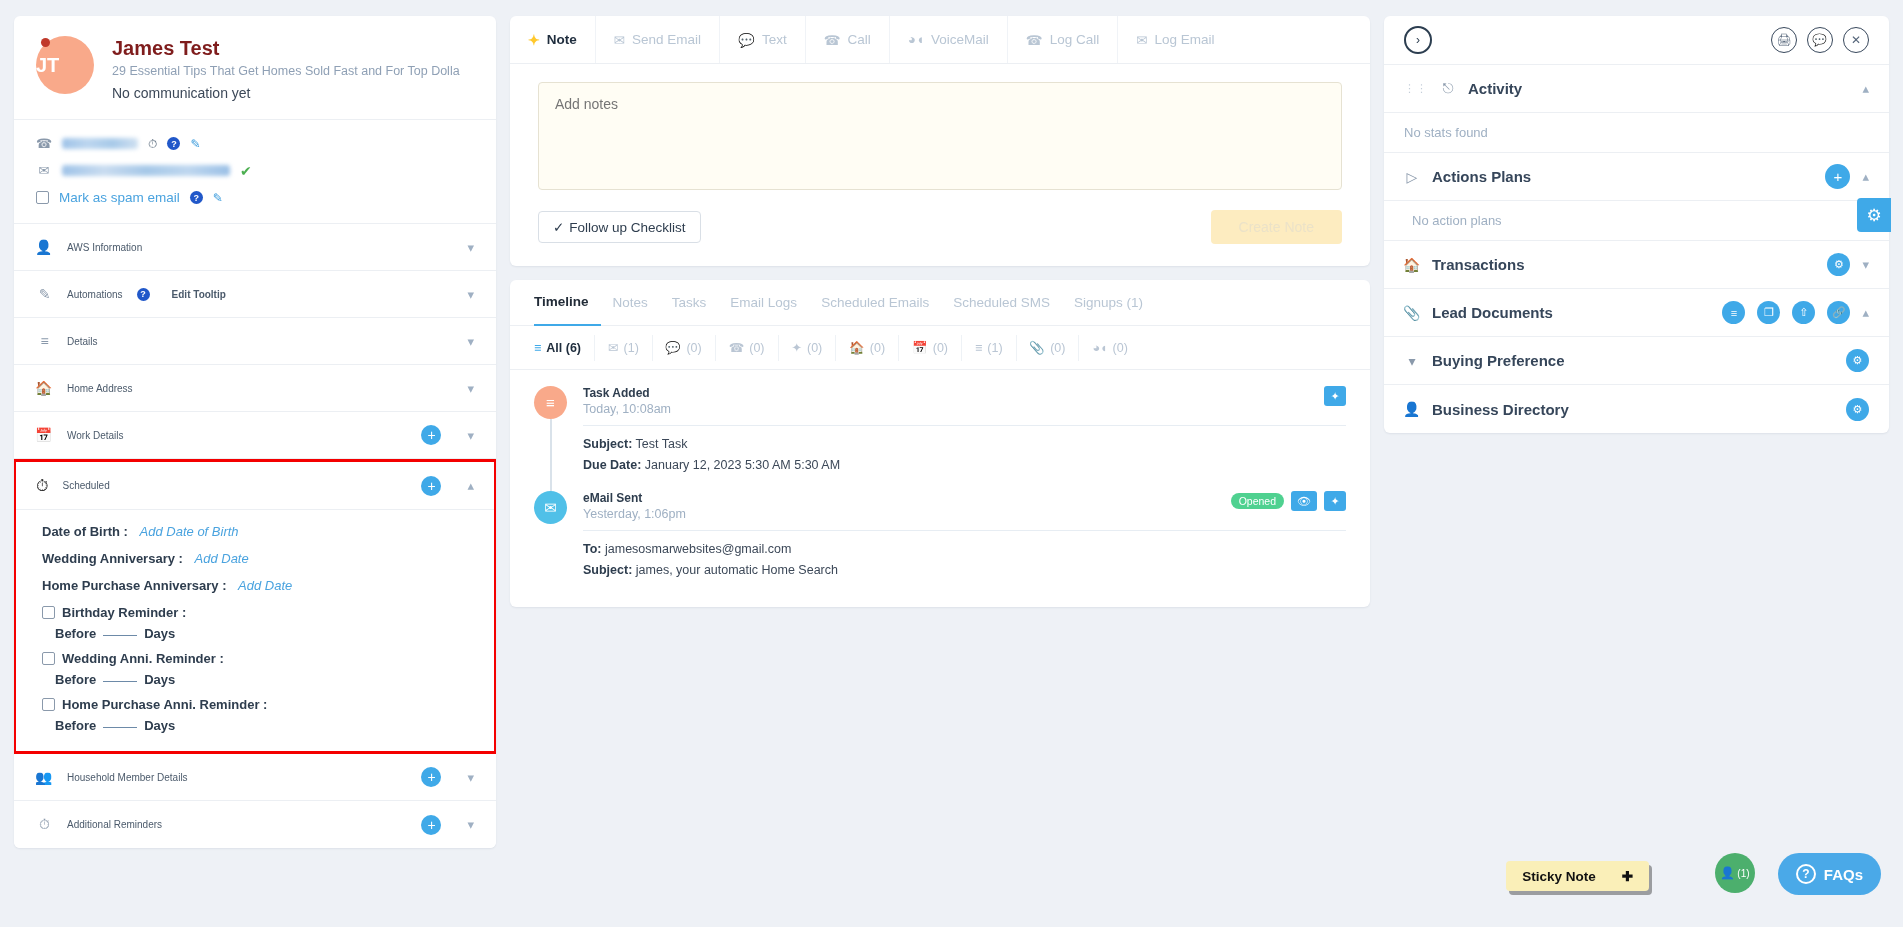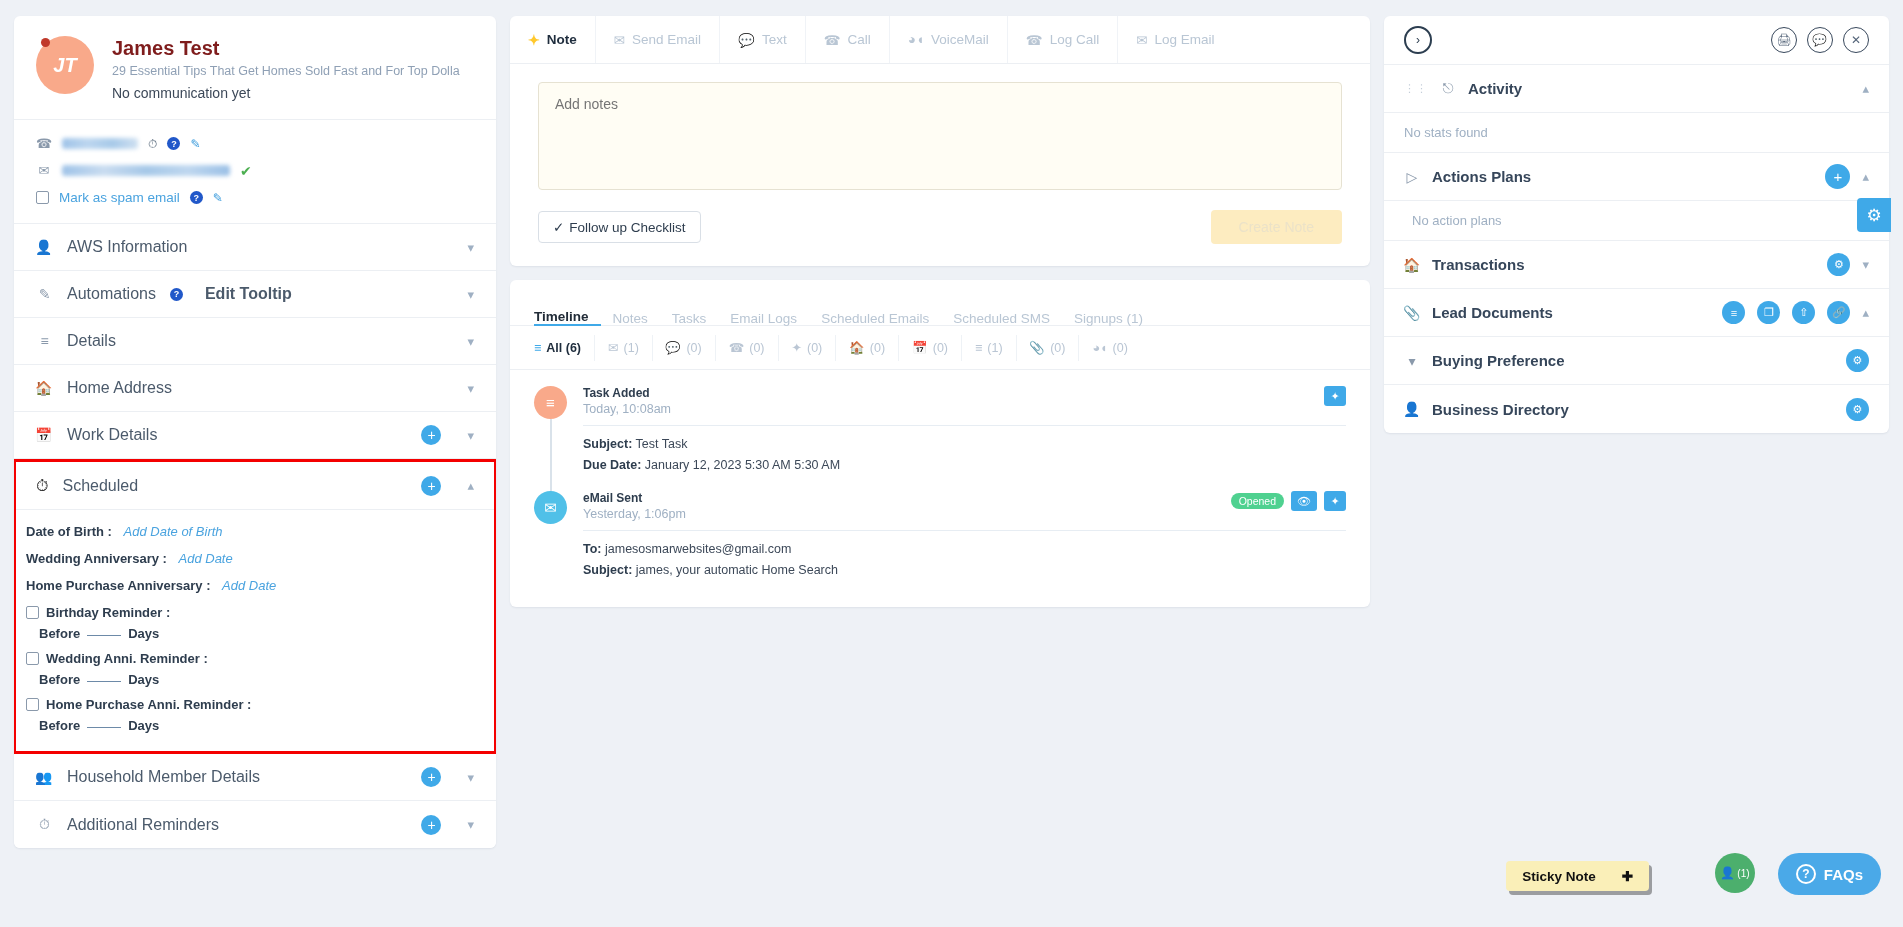--- a/index.html
+++ b/index.html
@@ -15,21 +15,21 @@
   .card { background: #fff; border-radius: 6px; box-shadow: 0 1px 2px rgba(30,50,80,.08); }
 
   
   .left { width: 482px; flex: 0 0 482px; position: relative; }
   .left-card { position: relative; overflow: hidden; }
 
   .lead-head { display: flex; gap: 18px; padding: 20px 22px 18px 22px; border-bottom: 1px solid #eceff3; align-items: flex-start; }
   .avatar {
     position: relative; width: 58px; height: 58px; border-radius: 50%;
     background: #f9a98a; color: #fff; font-size: 20px; font-weight: 600;
-    display: flex; align-items: center; justify-content: center; flex: 0 0 58px; font-style: italic;
+    display: flex; align-items: center; justify-content: flex-start; flex: 0 0 58px;
   }
   .avatar .dot { position: absolute; top: 2px; left: 5px; width: 9px; height: 9px; border-radius: 50%; background: #c0392b; }
   .lead-name { font-size: 20px; font-weight: 700; color: #7f1d1d; line-height: 1.2; }
   .lead-sub { font-size: 12.5px; color: #8fa0b5; margin-top: 4px; }
   .lead-comm { font-size: 14px; color: #3c4858; margin-top: 7px; }
 
   .contact-rows { padding: 10px 22px 12px 22px; border-bottom: 1px solid #eceff3; }
   .crow { display: flex; align-items: center; gap: 10px; height: 27px; font-size: 13px; }
   .crow .ic { width: 16px; color: #8a99ab; display: inline-flex; justify-content: center; }
   .blur-phone { width: 76px; height: 11px; border-radius: 3px;
@@ -39,29 +39,29 @@
   .qmark { width: 13px; height: 13px; border-radius: 50%; background: #2158c9; color: #fff;
     font-size: 9px; font-weight: 700; display: inline-flex; align-items: center; justify-content: center; }
   .pen { color: #3498db; font-size: 12px; }
   .chk-sq { width: 13px; height: 13px; border: 1.4px solid #8a99ab; border-radius: 2px; display: inline-block; }
   .link-blue { color: #4aa3df; font-size: 13.5px; }
   .green-check { color: #4caf50; font-size: 14px; }
 
   .acc-row { display: flex; align-items: center; padding: 0 22px; height: 47px;
     border-bottom: 1px solid #eceff3; gap: 14px; background: #fff; }
   .acc-row .aic { width: 17px; color: #8a99ab; font-size: 14px; display: inline-flex; justify-content: center; }
-  .acc-label { font-size: 16px; color: #4b5a6b; font-weight: 500; flex: 1; }
+  .acc-label { font-size: 10px; color: #4b5a6b; font-weight: 500; flex: 1; }
   .chev { color: #9fb0c3; font-size: 13px; }
   .plus-btn { width: 20px; height: 20px; border-radius: 50%; background: #3fa9e8; color: #fff;
     font-size: 14px; line-height: 1; display: inline-flex; align-items: center; justify-content: center; }
 
   
   .reminders-wrap { position: relative; border: 3px solid #f40000; margin: 0 -1px; }
   .rem-head { display: flex; align-items: center; padding: 0 20px; height: 48px; gap: 14px; border-bottom: 1px solid #eceff3; }
-  .rem-body { padding: 14px 20px 16px 10px; }
+  .rem-body { padding: 14px 20px 16px 26px; }
   .rem-line { font-size: 13px; color: #2e3d4e; font-weight: 700; margin-bottom: 12px; }
   .rem-line .addlink { color: #4aa3df; font-weight: 400; font-style: italic; margin-left: 8px; }
   .rem-check { display: flex; align-items: center; gap: 7px; font-size: 13px; font-weight: 700; color: #2e3d4e; margin-bottom: 6px; }
   .rem-before { font-size: 13px; font-weight: 700; color: #2e3d4e; margin: 0 0 10px 13px; }
   .rem-before .blank { display: inline-block; width: 34px; border-bottom: 1px solid #6d8aa8; margin: 0 7px; vertical-align: 2px; }
 
   
   .center { width: 860px; flex: 0 0 860px; display: flex; flex-direction: column; gap: 14px; }
   .note-card { padding: 0; }
   .comm-tabs { display: flex; border-bottom: 1px solid #eceff3; height: 48px; }
@@ -73,21 +73,21 @@
   .note-area { width: 100%; height: 108px; background: #fffdf4; border: 1px solid #e6e2d2;
     border-radius: 4px; padding: 13px 16px; font-size: 14px; color: #9aa3ad; font-family: "Liberation Sans", sans-serif; resize: none; }
   .note-actions { display: flex; align-items: center; justify-content: space-between; margin-top: 16px; }
   .btn-follow { border: 1px solid #d9dfe6; background: #fff; border-radius: 4px; height: 32px;
     padding: 0 14px; font-size: 13.5px; color: #2e3d4e; display: inline-flex; align-items: center; gap: 5px; }
   .btn-create { background: #fdecc0; color: #ebe2c8; border: none; border-radius: 4px; height: 34px;
     padding: 0 28px; font-size: 14px; }
 
   .tl-card { flex: 0 0 auto; }
   .tl-tabs { display: flex; gap: 0; padding: 0 24px; height: 46px; align-items: center; border-bottom: 1px solid #eceff3; }
-  .tl-tab { font-size: 13.5px; color: #b9c6d4; padding: 0 12px; height: 46px; display: flex; align-items: flex-end; }
+  .tl-tab { font-size: 13.5px; color: #b9c6d4; padding: 0 12px; height: 46px; display: flex; align-items: center; }
   .tl-tab:first-child { padding-left: 0; }
   .tl-tab.active { color: #222c38; font-weight: 600; border-bottom: 2px solid #3fa9e8; }
   .filters { display: flex; align-items: center; padding: 0 24px; height: 44px; border-bottom: 1px solid #eceff3; }
   .filt { display: flex; align-items: center; gap: 5px; font-size: 12.5px; color: #bac6d4;
     padding: 0 13px; height: 26px; border-right: 1px solid #eef2f6; }
   .filt:first-child { padding-left: 0; border-right: 1px solid #eef2f6; }
   .filt.active { color: #1f2d3d; font-weight: 600; }
   .filt.active .fi { color: #3fa9e8; }
   .filt:last-child { border-right: none; }
 

